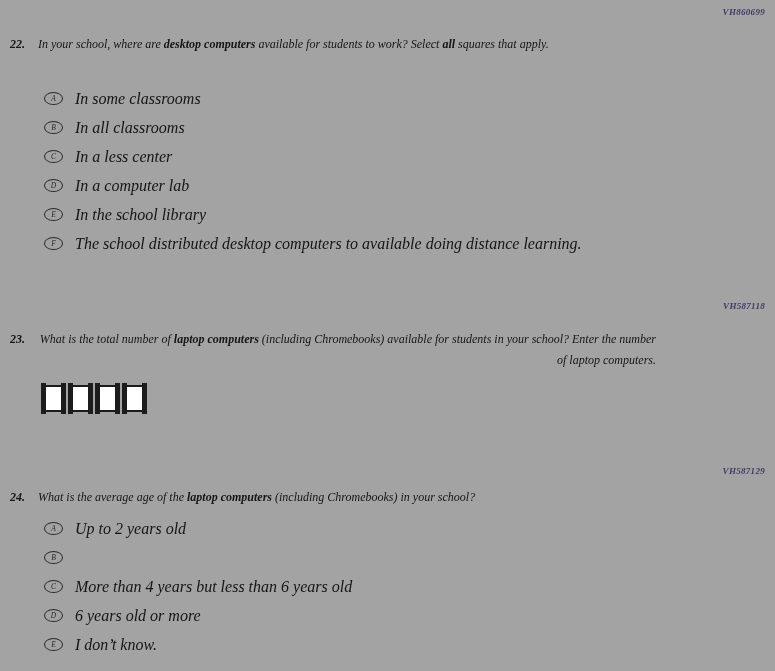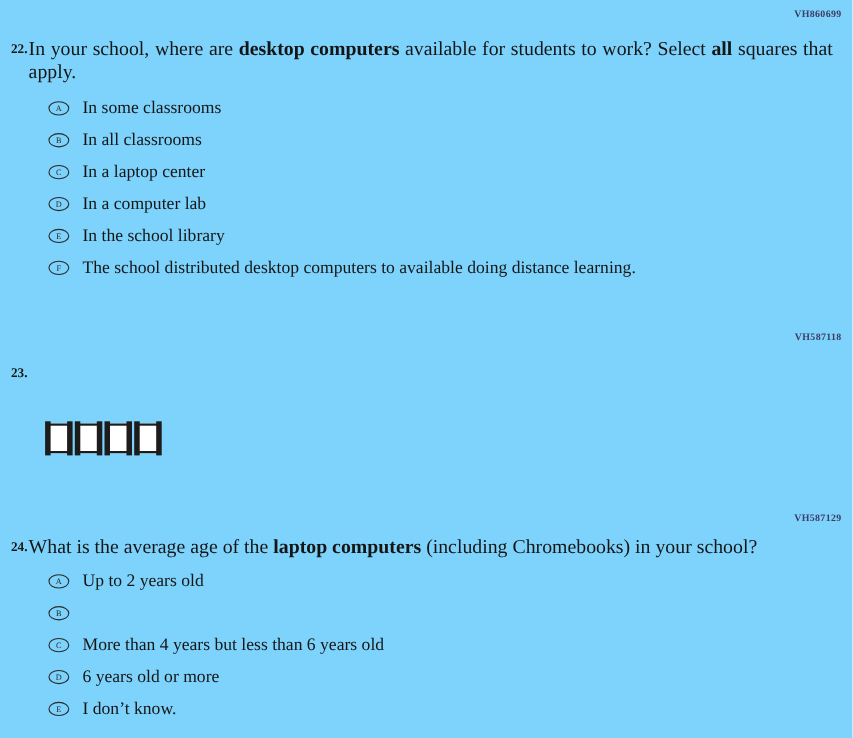--- a/index.html
+++ b/index.html
@@ -1,45 +1,46 @@
 <!DOCTYPE html>
 <html><head>
 <meta charset="utf-8">
 <style>
   * { margin: 0; padding: 0; box-sizing: border-box; }
   html, body { background: #ffffff; }
   .page {
     position: relative;
     width: 775px;
     height: 671px;
-    background: #7dd3fc;
+    background: #a3a3a3;
     font-family: "Liberation Serif", serif;
     color: #151515;
     overflow: hidden;
+    font-style: italic;
   }
   .code {
     position: absolute;
     right: 10px;
     font-size: 9px;
     font-weight: bold;
     letter-spacing: 0.3px;
     color: #3c3c64;
   }
   .question { position: absolute; left: 10px; }
   .qnum {
     position: absolute;
     left: 0;
     top: 0;
     font-weight: bold;
     font-size: 12px;
     line-height: 21px;
   }
   .qtext {
-    margin-left: 16px;
-    font-size: 18px;
+    margin-left: 28px;
+    font-size: 12px;
     line-height: 21px;
   }
   .qtext .b { font-weight: bold; }
   .justify { text-align: justify; }
   .options { position: absolute; left: 44px; }
   .opt-row {
     display: flex;
     align-items: center;
     height: 29px;
     cursor: pointer;
@@ -105,40 +106,43 @@
     <div class="opt-row">
       <span class="oval">A</span>
       <span class="opt-label">In some classrooms</span>
     </div>
     <div class="opt-row">
       <span class="oval">B</span>
       <span class="opt-label">In all classrooms</span>
     </div>
     <div class="opt-row">
       <span class="oval">C</span>
-      <span class="opt-label">In a laptop center</span>
+      <span class="opt-label">In a less center</span>
     </div>
     <div class="opt-row">
       <span class="oval">D</span>
       <span class="opt-label">In a computer lab</span>
     </div>
     <div class="opt-row">
       <span class="oval">E</span>
       <span class="opt-label">In the school library</span>
     </div>
     <div class="opt-row">
       <span class="oval">F</span>
       <span class="opt-label">The school distributed desktop computers to available doing distance learning.</span>
     </div>
   </div>
 
   <div class="code" style="top:301px;">VH587118</div>
 
   <div class="question" style="top:329px; width:759px;text-align:right;">
     <span class="qnum">23.</span>
+    <div class="qtext" style="width:618px;">
+      <span>What is the total number of </span><span class="b">laptop computers</span><span> (including Chromebooks) available for students in your school? Enter the number of laptop computers.</span>
+    </div>
   </div>
 
   <div class="boxes" style="top:381px;">
     <div class="dbox"></div>
     <div class="dbox"></div>
     <div class="dbox"></div>
     <div class="dbox"></div>
   </div>
 
   <div class="code" style="top:466px;">VH587129</div>

